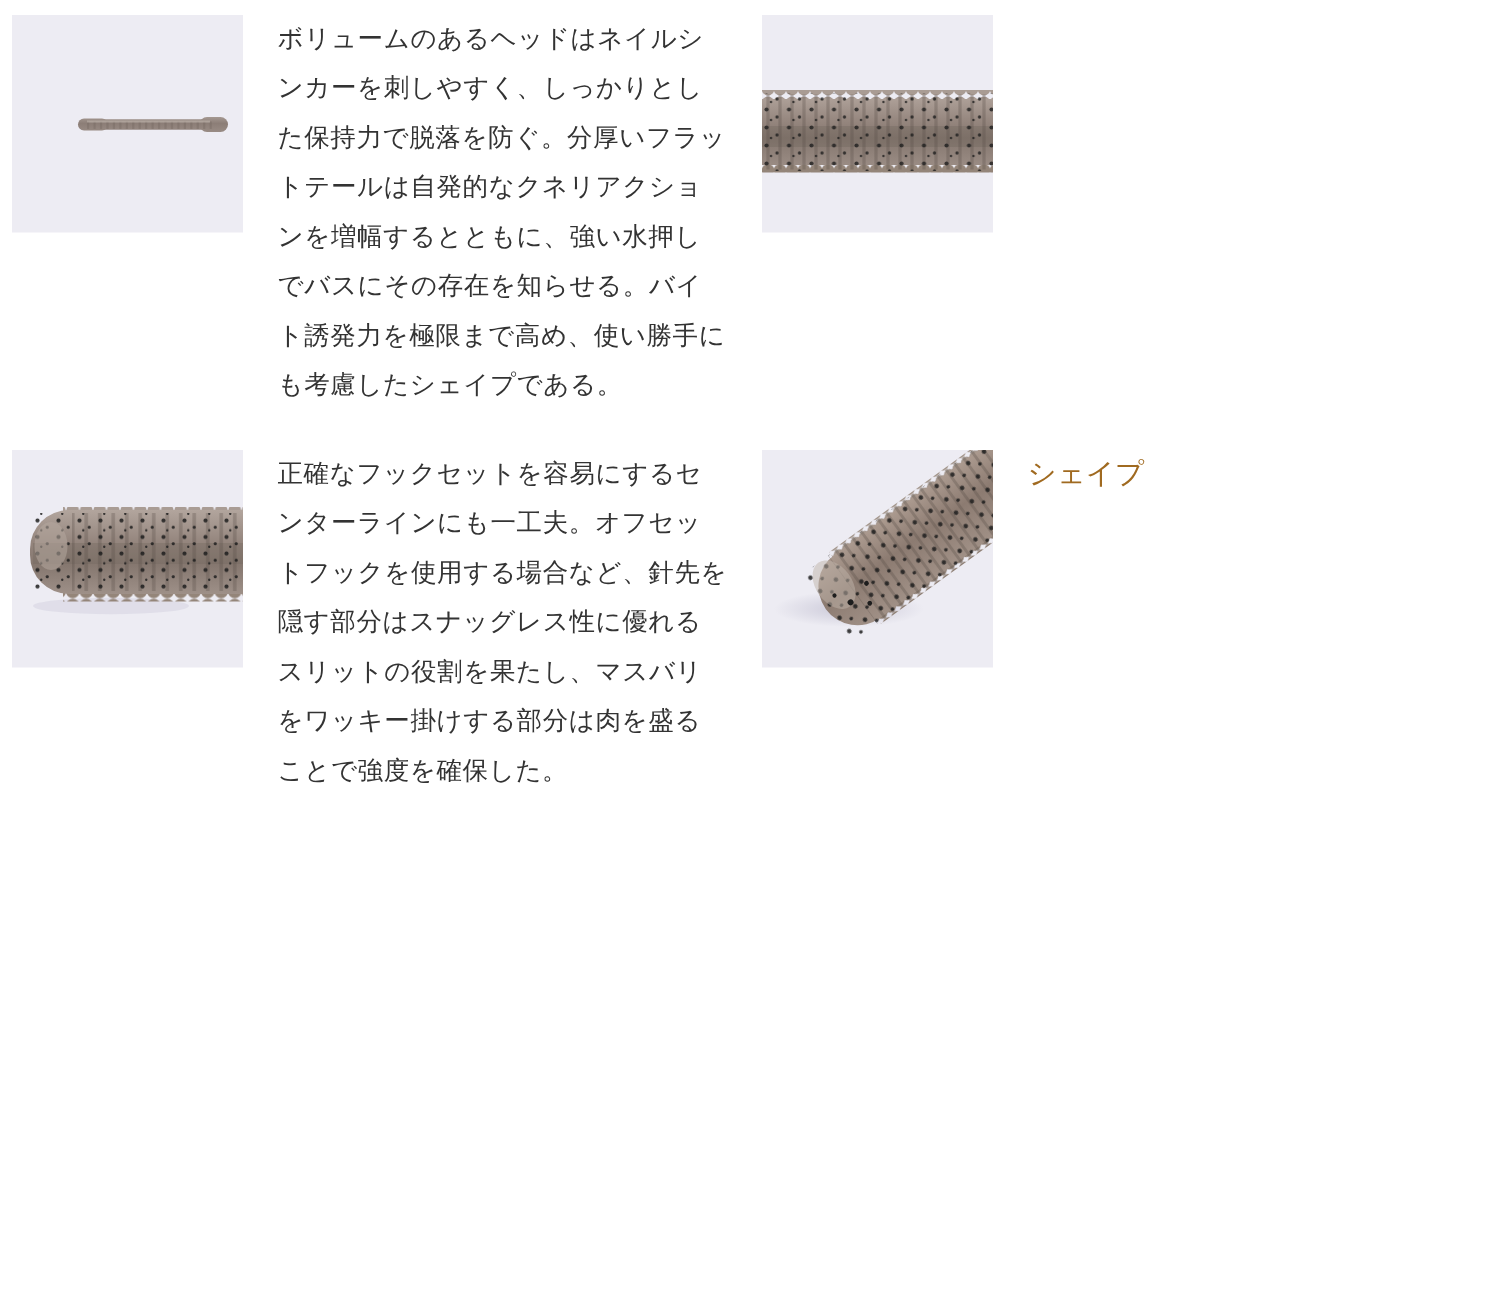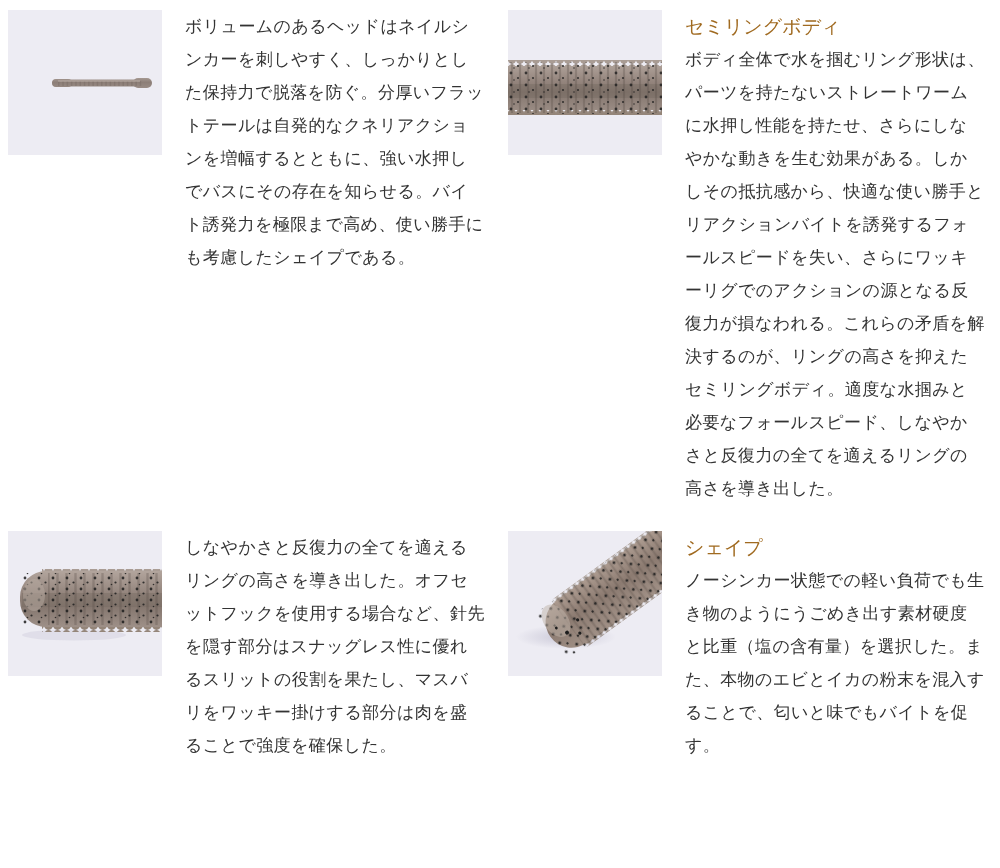--- a/index.html
+++ b/index.html
@@ -113,24 +113,20 @@
             </pattern>
           </defs>
           <rect x="0" y="50" width="154" height="9" fill="url(#w2bt)"></rect>
           <rect x="0" y="96" width="154" height="9" fill="url(#w2bb)"></rect>
           <rect x="-2" y="56" width="158" height="44" fill="url(#w2g)"></rect>
           <rect x="-2" y="74" width="158" height="14" fill="#6e625a" opacity="0.32"></rect>
           <rect x="0" y="53" width="154" height="50" fill="url(#w2gr)" opacity="0.3"></rect>
           <rect x="0" y="52" width="154" height="52" fill="url(#w2p)" opacity="0.8"></rect>
         </svg>
       </figure>
-      <div class="text">
-        <h3 class="heading">セミリングボディ</h3>
-        <p class="body-text">ボディ全体で水を掴むリング形状は、パーツを持たないストレートワームに水押し性能を持たせ、さらにしなやかな動きを生む効果がある。しかしその抵抗感から、快適な使い勝手とリアクションバイトを誘発するフォールスピードを失い、さらにワッキーリグでのアクションの源となる反復力が損なわれる。これらの矛盾を解決するのが、リングの高さを抑えたセミリングボディ。適度な水掴みと必要なフォールスピード、しなやかさと反復力の全てを適えるリングの高さを導き出した。</p>
-      </div>
     </section>
 
     <section class="feature">
       <figure class="photo" aria-label="worm-head-ring-closeup">
         <svg viewBox="0 0 154 145">
           <defs>
             <linearGradient id="w3g" gradientUnits="userSpaceOnUse" x1="0" y1="40" x2="0" y2="96">
               <stop offset="0" stop-color="#b2a59d"></stop>
               <stop offset="0.4" stop-color="#93847c"></stop>
               <stop offset="0.65" stop-color="#85776f"></stop>
@@ -155,21 +151,21 @@
           <rect x="34" y="38" width="120" height="9" fill="url(#w3bt)"></rect>
           <rect x="34" y="92" width="120" height="9" fill="url(#w3bb)"></rect>
           <rect x="12" y="40" width="170" height="56" rx="26" fill="url(#w3g)"></rect>
           <rect x="14" y="62" width="140" height="14" fill="#6e625a" opacity="0.3"></rect>
           <rect x="40" y="42" width="114" height="52" fill="url(#w3gr)" opacity="0.3"></rect>
           <rect x="14" y="42" width="140" height="52" fill="url(#w3p)" opacity="0.85"></rect>
           <ellipse cx="26" cy="64" rx="11" ry="16" fill="#b5a89f" opacity="0.55"></ellipse>
         </svg>
       </figure>
       <div class="text">
-        <p class="body-text">しなやかさと反復力の全てを適えるリングの高さを導き出した。オフセットフックを使用する場合など、針先を隠す部分はスナッグレス性に優れるスリットの役割を果たし、マスバリをワッキー掛けする部分は肉を盛ることで強度を確保した。</p>
+        <p class="body-text">正確なフックセットを容易にするセンターラインにも一工夫。オフセットフックを使用する場合など、針先を隠す部分はスナッグレス性に優れるスリットの役割を果たし、マスバリをワッキー掛けする部分は肉を盛ることで強度を確保した。</p>
       </div>
     </section>
 
     <section class="feature">
       <figure class="photo" aria-label="worm-tip-angled-closeup">
         <svg viewBox="0 0 154 145">
           <defs>
             <linearGradient id="w4g" gradientUnits="userSpaceOnUse" x1="0" y1="66" x2="0" y2="118">
               <stop offset="0" stop-color="#ab9a8f"></stop>
               <stop offset="0.45" stop-color="#8c7b71"></stop>
@@ -203,18 +199,17 @@
             <ellipse cx="52" cy="82" rx="12" ry="18" fill="#c0b3a9" opacity="0.5"></ellipse>
             <circle cx="54" cy="98" r="2" fill="#1d1d1d"></circle>
             <circle cx="64" cy="106" r="1.6" fill="#1d1d1d"></circle>
             <circle cx="48" cy="88" r="1.4" fill="#1d1d1d"></circle>
             <circle cx="70" cy="94" r="1.6" fill="#1d1d1d"></circle>
           </g>
         </svg>
       </figure>
       <div class="text">
         <h3 class="heading">シェイプ</h3>
-        <p class="body-text">ノーシンカー状態での軽い負荷でも生き物のようにうごめき出す素材硬度と比重（塩の含有量）を選択した。また、本物のエビとイカの粉末を混入することで、匂いと味でもバイトを促す。</p>
       </div>
     </section>
 
   </div>
 </div>
 
 </body></html>

